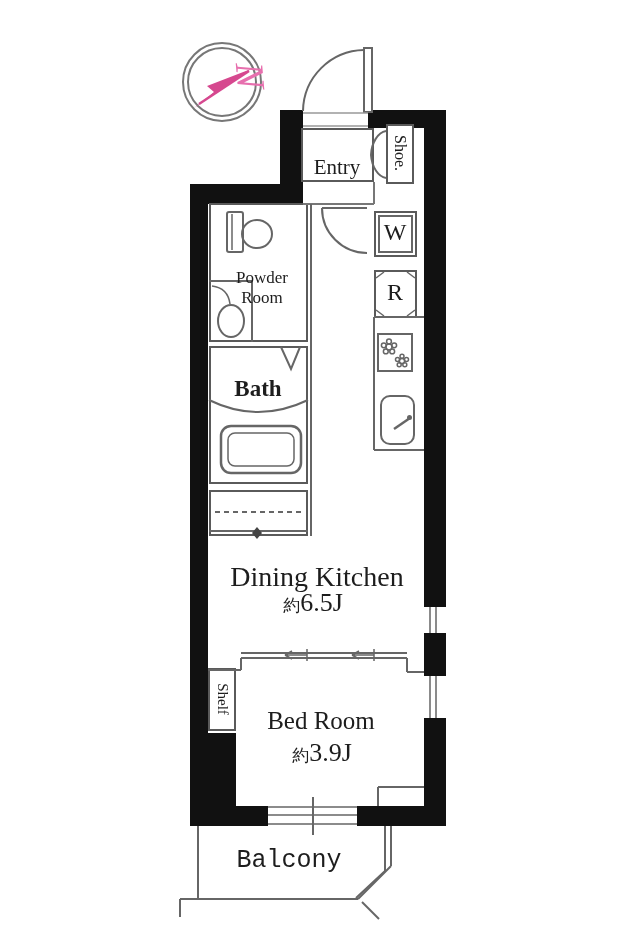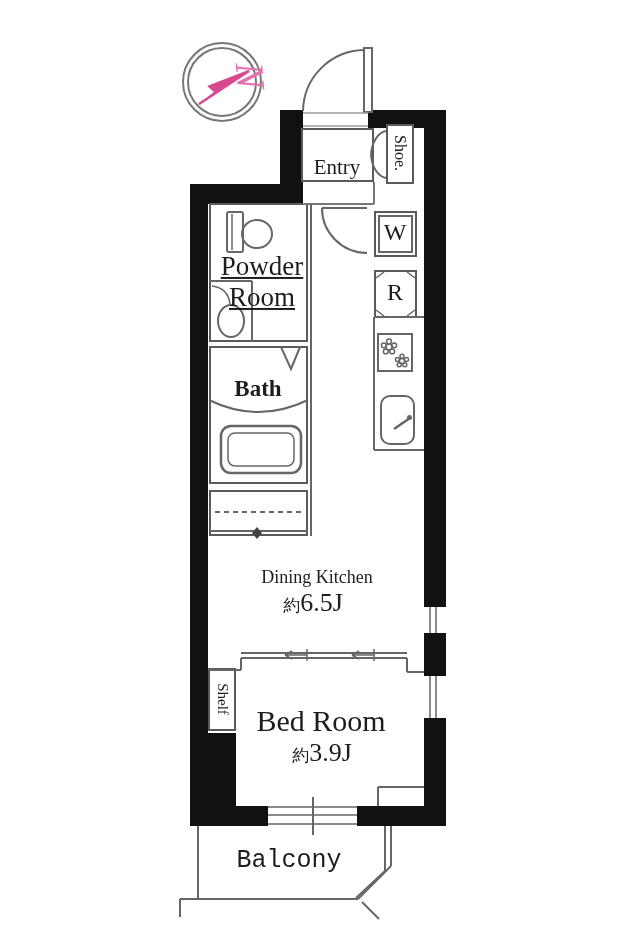--- a/index.html
+++ b/index.html
@@ -172,35 +172,35 @@
         <path d="M385,826 V871 M385,871 L356,898"></path>
         <path d="M362,902 L379,919"></path>
       </g>
     </g>
   </svg>
 
   <div class="label" style="left:337px;top:155px;font-size:21px;margin-top:12px;">Entry</div>
 
   <div class="label vlabel" style="left:400px;top:153px;font-size:16px;">Shoe.</div>
 
-  <div class="label wraplabel" style="left:262px;top:282px;font-size:27px;text-decoration:underline;">Powder Room</div>
+  <div class="label wraplabel" style="left:262px;top:288px;font-size:17px;">Powder Room</div>
 
   <div class="label" style="left:258px;top:389px;font-size:23px;font-weight:bold;">Bath</div>
 
   <div class="label" style="left:395px;top:233px;font-size:24px;">W</div>
 
   <div class="label" style="left:395px;top:293px;font-size:24px;">R</div>
 
-  <div class="label" style="left:317px;top:577px;font-size:18px;">Dining Kitchen</div>
+  <div class="label" style="left:317px;top:577px;font-size:28px;">Dining Kitchen</div>
   <div class="label" style="left:313px;top:603px;font-size:26px;">
     <span class="area-prefix">約</span><span>6.5J</span>
   </div>
 
   <div class="label vlabel" style="left:222px;top:699px;font-size:15px;">Shelf</div>
 
-  <div class="label" style="left:321px;top:721px;font-size:30px;">Bed Room</div>
+  <div class="label" style="left:321px;top:721px;font-size:25px;">Bed Room</div>
   <div class="label" style="left:322px;top:753px;font-size:26px;text-align:center;">
     <span class="area-prefix">約</span><span>3.9J</span>
   </div>
 
   <div class="label" style="left:289px;top:861px;font-size:25px;font-family:Liberation Mono, monospace;">Balcony</div>
 
 </div>
 
 </body></html>

